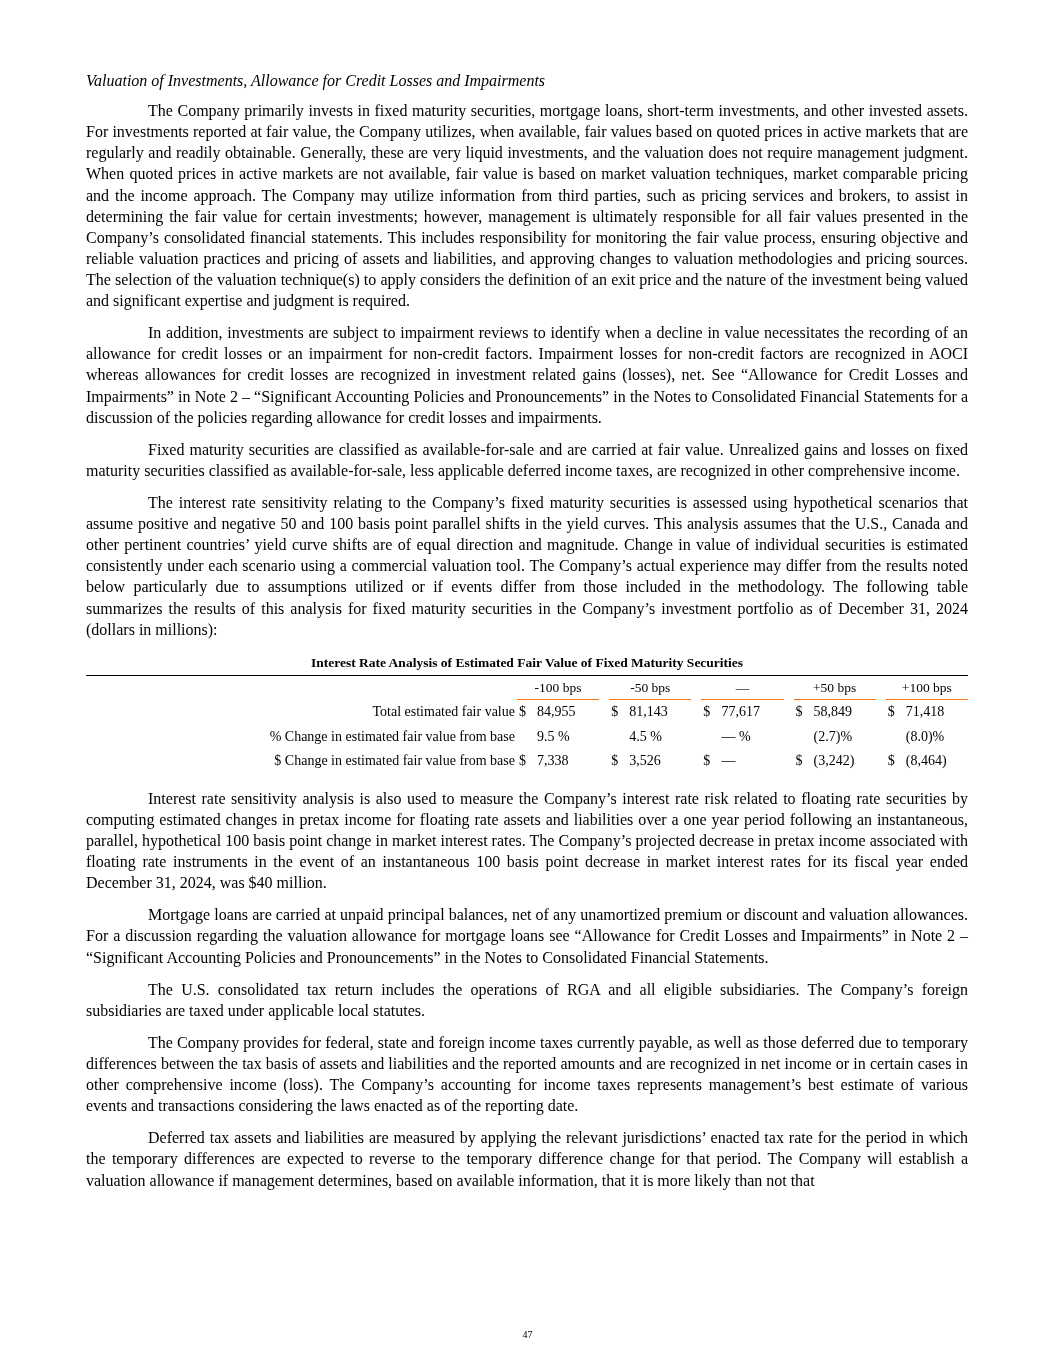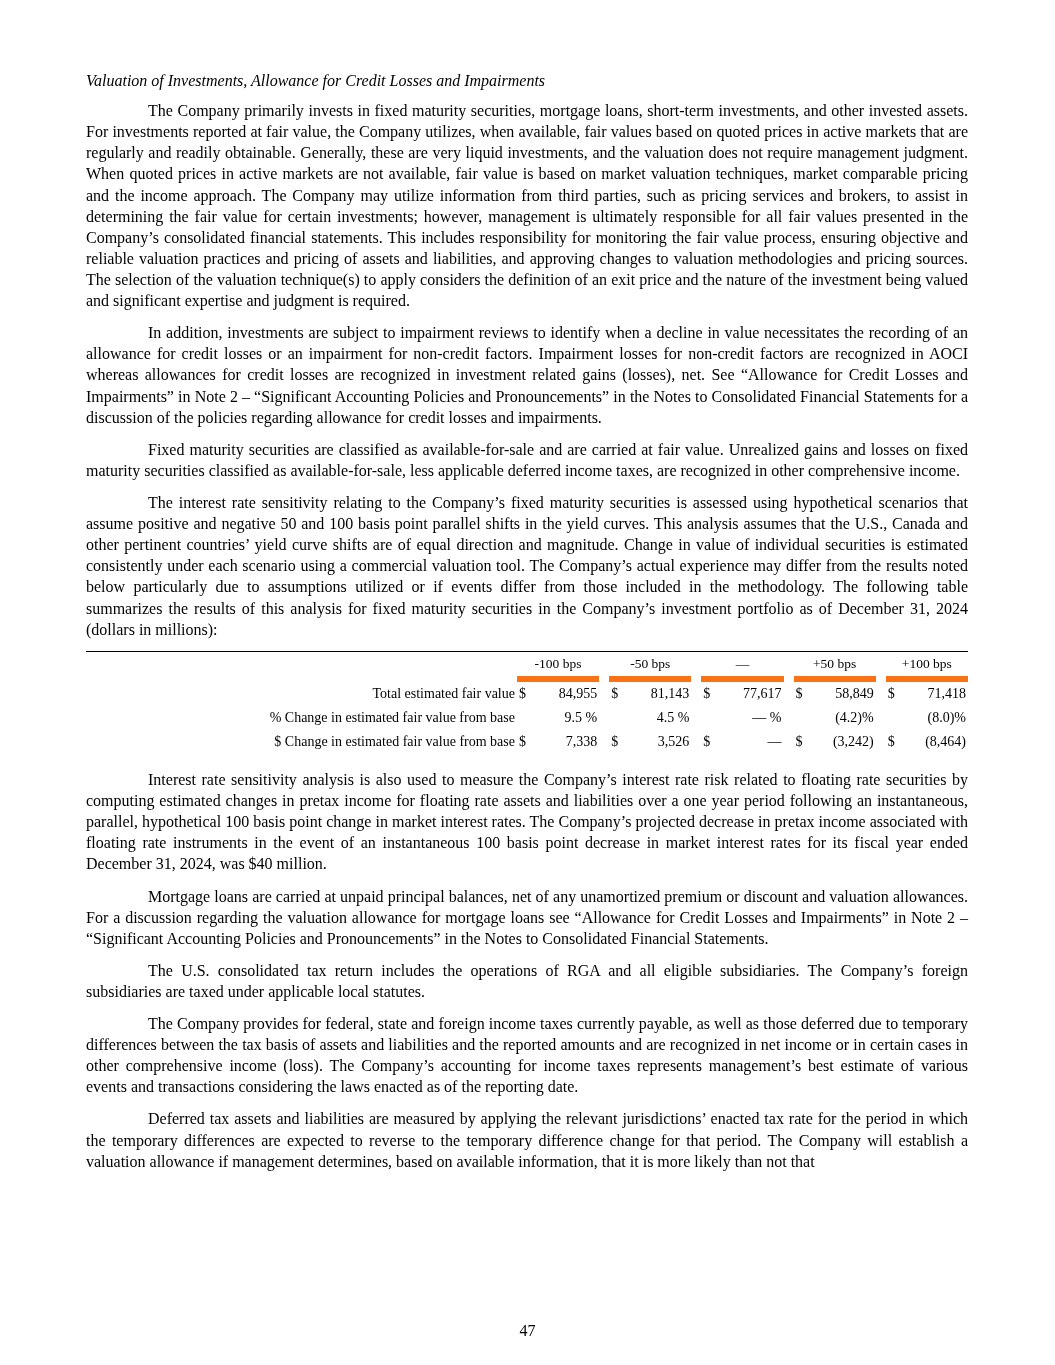--- a/index.html
+++ b/index.html
@@ -43,50 +43,51 @@
   }
   .irt th, .irt td {
     padding: 3px 2px;
     font-weight: normal;
     vertical-align: bottom;
     white-space: nowrap;
   }
   .topline { border-top: 1px solid #000000; }
   .grp {
     text-align: center;
-    border-bottom: 6px solid #f97316;
+    border-bottom: 1px solid #f97316;
     font-size: 13.5px;
   }
   .lbl { text-align: right; }
   .dol { text-align: left; }
-  .val { text-align: right; }
+  .val { }
   .page-num {
     position: absolute;
     bottom: 24px;
     left: 0;
     right: 0;
     text-align: center;
-    font-size: 16px;
+    font-size: 10px;
   }
 </style>
 </head>
 <body>
 
 <div class="page">
 
   <h2 class="h-italic">Valuation of Investments, Allowance for Credit Losses and Impairments</h2>
 
   <p class="para">The Company primarily invests in fixed maturity securities, mortgage loans, short-term investments, and other invested assets. For investments reported at fair value, the Company utilizes, when available, fair values based on quoted prices in active markets that are regularly and readily obtainable. Generally, these are very liquid investments, and the valuation does not require management judgment. When quoted prices in active markets are not available, fair value is based on market valuation techniques, market comparable pricing and the income approach. The Company may utilize information from third parties, such as pricing services and brokers, to assist in determining the fair value for certain investments; however, management is ultimately responsible for all fair values presented in the Company’s consolidated financial statements. This includes responsibility for monitoring the fair value process, ensuring objective and reliable valuation practices and pricing of assets and liabilities, and approving changes to valuation methodologies and pricing sources. The selection of the valuation technique(s) to apply considers the definition of an exit price and the nature of the investment being valued and significant expertise and judgment is required.</p>
 
   <p class="para">In addition, investments are subject to impairment reviews to identify when a decline in value necessitates the recording of an allowance for credit losses or an impairment for non-credit factors. Impairment losses for non-credit factors are recognized in AOCI whereas allowances for credit losses are recognized in investment related gains (losses), net. See “Allowance for Credit Losses and Impairments” in Note 2 – “Significant Accounting Policies and Pronouncements” in the Notes to Consolidated Financial Statements for a discussion of the policies regarding allowance for credit losses and impairments.</p>
 
   <p class="para">Fixed maturity securities are classified as available-for-sale and are carried at fair value. Unrealized gains and losses on fixed maturity securities classified as available-for-sale, less applicable deferred income taxes, are recognized in other comprehensive income.</p>
 
   <p class="para">The interest rate sensitivity relating to the Company’s fixed maturity securities is assessed using hypothetical scenarios that assume positive and negative 50 and 100 basis point parallel shifts in the yield curves. This analysis assumes that the U.S., Canada and other pertinent countries’ yield curve shifts are of equal direction and magnitude. Change in value of individual securities is estimated consistently under each scenario using a commercial valuation tool. The Company’s actual experience may differ from the results noted below particularly due to assumptions utilized or if events differ from those included in the methodology. The following table summarizes the results of this analysis for fixed maturity securities in the Company’s investment portfolio as of December 31, 2024 (dollars in millions):</p>
 
+  <div class="tbl-title">Interest Rate Analysis of Estimated Fair Value of Fixed Maturity Securities</div>
 
   <table class="irt">
     <colgroup>
       <col style="width:430px">
       <col style="width:18px">
         <col style="width:64px">
         <col style="width:10px">
       <col style="width:18px">
         <col style="width:64px">
         <col style="width:10px">
@@ -136,21 +137,21 @@
         <td class="dol"></td>
         <td class="val">9.5 %</td>
         <td></td>
         <td class="dol"></td>
         <td class="val">4.5 %</td>
         <td></td>
         <td class="dol"></td>
         <td class="val">— %</td>
         <td></td>
         <td class="dol"></td>
-        <td class="val">(4.2)%</td>
+        <td class="val">(2.7)%</td>
         <td></td>
         <td class="dol"></td>
         <td class="val">(8.0)%</td>
       </tr>
       <tr>
         <td class="lbl">$ Change in estimated fair value from base</td>
         <td class="dol">$</td>
         <td class="val">7,338</td>
         <td></td>
         <td class="dol">$</td>

